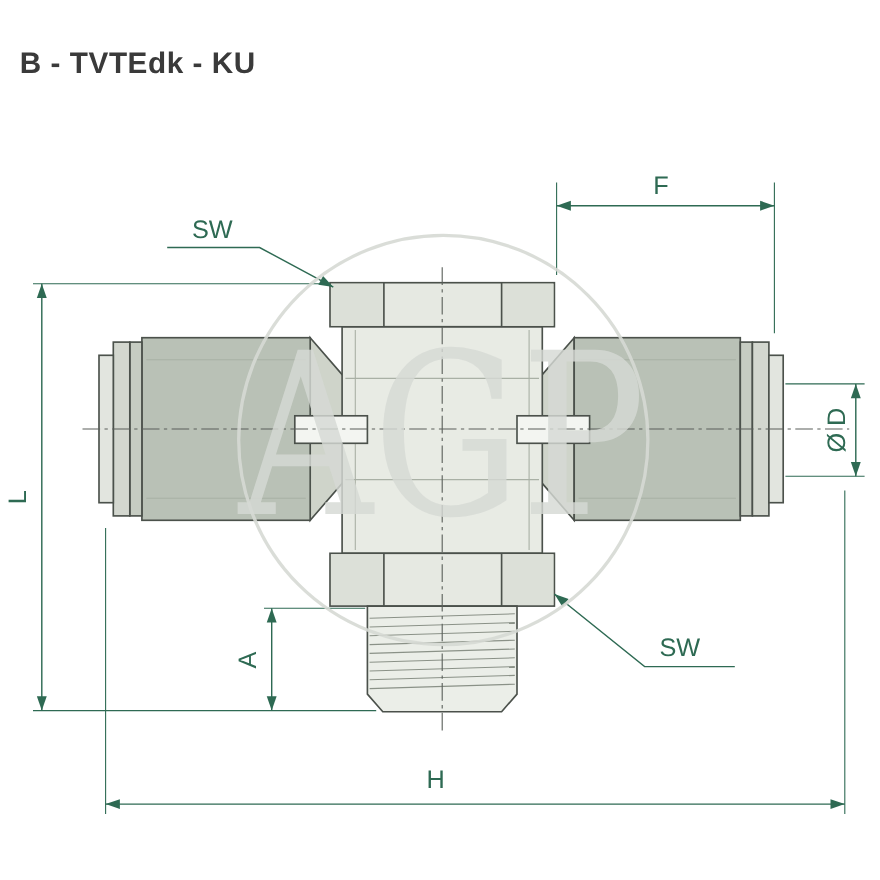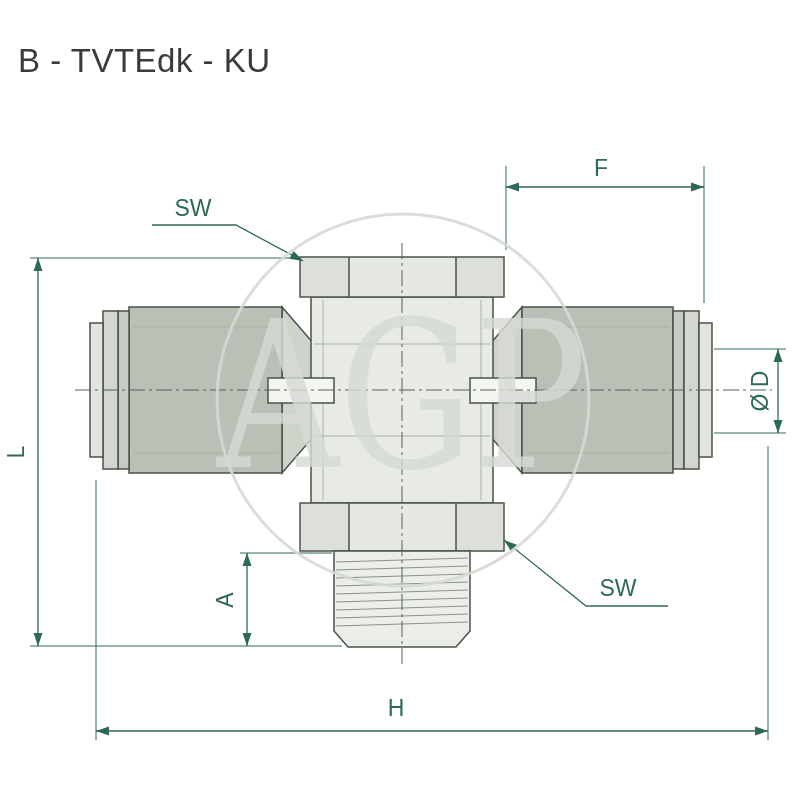--- a/index.html
+++ b/index.html
@@ -2,21 +2,21 @@
 <html style="--color-dimension: #2e6a53; --color-outline: #4b514b; --color-centerline: #5a5f5a; --color-watermark: #d6d9d4; --color-part-fill-light: #e8ebe4; --color-part-fill-dark: #b9c1b6;"><head>
 <meta charset="utf-8">
 <style>
   html,body { margin:0; padding:0; }
   body {
     width:800px; height:800px; background:#ffffff; position:relative;
     font-family:"Liberation Sans", sans-serif; overflow:hidden;
   }
   .page-title {
     position:absolute; left:18px; top:42px;
-    font-size:33px; color:#3a3a3a; letter-spacing:0.5px;
+    font-size:27px; color:#3a3a3a; letter-spacing:0.5px;font-weight:bold;
   }
   svg.drawing { position:absolute; left:0; top:0; }
 
   .part   { stroke:var(--color-outline,#4b514b); stroke-width:1.5; }
   .inner  { stroke:#a9b0a5; stroke-width:1; fill:none; }
   .flat   { stroke:none; }
   .thread line { stroke:#8a9187; stroke-width:1; }
 
   .centerline { stroke:var(--color-centerline,#5a5f5a); stroke-width:1;
                 stroke-dasharray:16 4 3 4; fill:none; }

